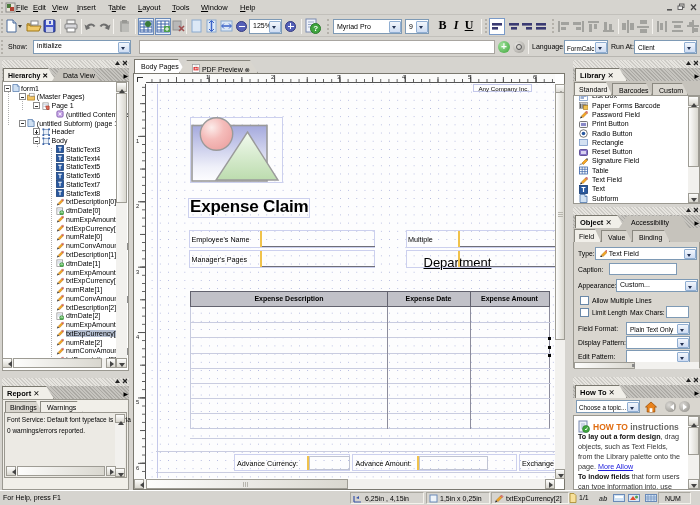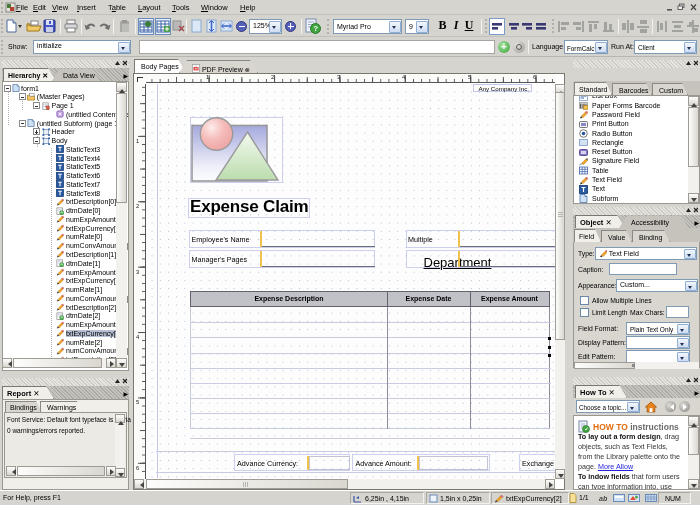--- a/index.html
+++ b/index.html
@@ -758,21 +758,21 @@
     <div class="abs" style="left:402px;top:270px;width:3.2px;height:3.2px;background:#000;"></div>
 
     <div class="abs" style="left:44px;top:353.5px;width:360px;height:1px;background:#c9cce0;"></div>
 
     <div class="abs" style="left:10px;top:366.5px;width:399px;height:1px;background:#c9cce0;"></div>
     <div class="abs" style="left:88px;top:370px;width:116px;height:16.5px;border:1px solid #ccd0ee;">
       <div class="abs" style="left:2px;top:3.5px;font-size:7.2px;">Advance Currency:</div>
       <div class="abs" style="left:71.5px;top:0.5px;width:2px;height:14.5px;background:#f0c24b;"></div>
       <div class="abs" style="left:73.5px;top:0.5px;width:41px;height:14.5px;border:1px solid #c0c4d4;"></div>
     </div>
-    <div class="abs" style="left:206px;top:370px;width:138px;height:16.5px;border:1px solid #ccd0ee;">
+    <div class="abs" style="left:206px;top:370px;width:165px;height:16.5px;border:1px solid #ccd0ee;">
       <div class="abs" style="left:2.5px;top:3.5px;font-size:7.2px;">Advance Amount:</div>
       <div class="abs" style="left:64px;top:0.5px;width:2px;height:14.5px;background:#f0c24b;"></div>
       <div class="abs" style="left:66px;top:0.5px;width:69px;height:14.5px;border:1px solid #c0c4d4;"></div>
     </div>
     <div class="abs" style="left:373px;top:370px;width:38px;height:16.5px;border:1px solid #ccd0ee;">
       <div class="abs" style="left:2px;top:3.5px;font-size:7.2px;">Exchange</div>
     </div>
     <div class="abs" style="left:10px;top:387.5px;width:399px;height:1px;background:#c9cce0;"></div>
   </div>
 
@@ -791,20 +791,24 @@
   </div>
 </div>
 
 <div class="abs" id="rightcol" style="left:567px;top:57px;width:133px;height:433px;background:#d6d4cf;">
 
   <div class="abs hatch" style="left:6px;top:3px;width:127px;height:8px;"></div>
   <div class="minibtns" style="top:3px;right:2px;"><svg width="14" height="7">
         <path d="M2 5 L4.5 1 L7 5 Z" fill="#222"></path>
         <path d="M10 1 L14 5 M14 1 L10 5" stroke="#222" stroke-width="1.3"></path>
       </svg></div>
+  <div class="abs" style="left:6px;top:11px;width:127px;height:13px;background:repeating-linear-gradient(45deg,#aba9a4 0 1px,#c6c4bf 1px 2.5px);">
+    <div class="abs" style="left:2px;top:0;width:52px;height:13px;background:#f1efe9;border:1px solid #7a786f;border-bottom:none;clip-path:polygon(0 0,44px 0,52px 13px,0 13px);font-weight:bold;padding:2px 0 0 4px;">Library <span style="font-weight:normal;">✕</span></div>
+    <div class="abs" style="right:1px;top:4px;font-size:6px;">▶</div>
+  </div>
   <div class="abs" style="left:6px;top:24px;width:127px;height:14px;background:#c6c3bc;">
     <div class="abs" style="left:1px;top:1px;width:38px;height:13px;background:#f1efe9;border:1px solid #8a8880;border-bottom:none;clip-path:polygon(0 0,32px 0,38px 13px,0 13px);font-size:7px;padding:2.5px 0 0 4px;">Standard</div>
     <div class="abs" style="left:39px;top:2px;width:40px;height:12px;background:#d9d6cf;border:1px solid #8a8880;border-bottom:none;clip-path:polygon(0 0,34px 0,40px 12px,0 12px);font-size:7px;padding:2.5px 0 0 6px;">Barcodes</div>
     <div class="abs" style="left:79px;top:2px;width:36px;height:12px;background:#d9d6cf;border:1px solid #8a8880;border-bottom:none;clip-path:polygon(0 0,30px 0,36px 12px,0 12px);font-size:7px;padding:2.5px 0 0 6px;">Custom</div>
   </div>
   <div class="abs" id="liblist" style="left:6px;top:38px;width:127px;height:109px;background:#fff;border:1px solid #9a9890;overflow:hidden;">
     <div class="litem" style="top:-5px;">
         <span class="ticn"><svg width="9" height="9">
             <use href="#i-listbox"></use>
           </svg></span>

